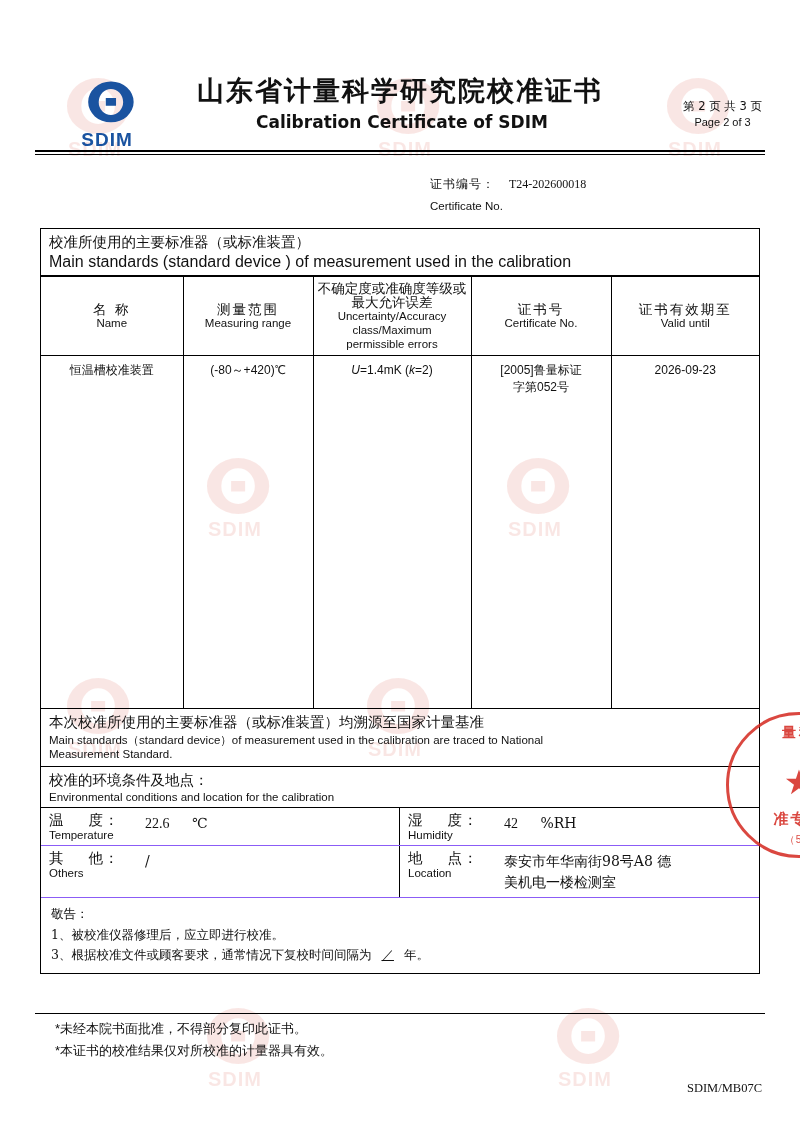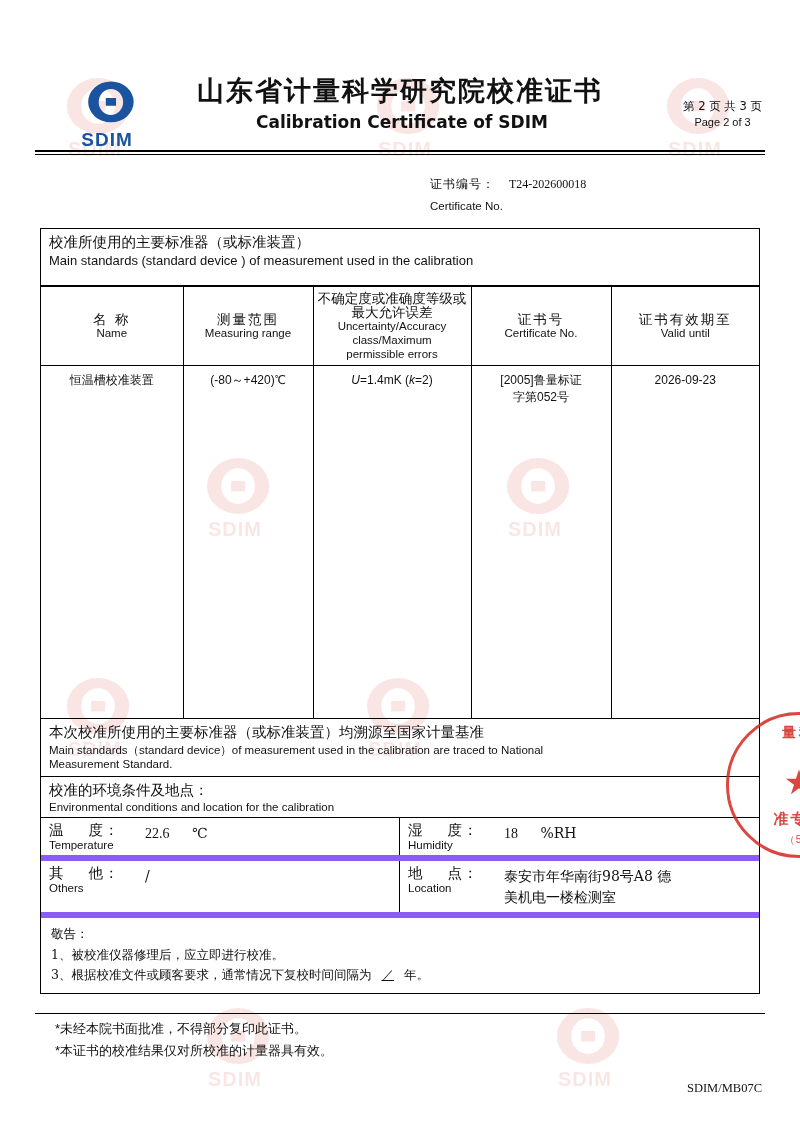--- a/index.html
+++ b/index.html
@@ -153,22 +153,22 @@
     width: 720px;
     border: 1px solid #000;
     box-sizing: border-box;
   }
   .sec-title {
     padding: 4px 8px 1px 8px;
     font-size: 14.5px;
     font-family: "DejaVu Serif", serif;
   }
   .sec-sub {
-    padding: 0 8px 17px 8px;
-    font-size: 13px;
+    padding: 0 8px 4px 8px;
+    font-size: 16px;
     border-bottom: 1px solid #000;
   }
 
   table.std {
     border-collapse: collapse;
     width: 100%;
     table-layout: fixed;
   }
   table.std td, table.std th {
     border: 1px solid #000;
@@ -216,21 +216,21 @@
   }
   .env-en {
     padding: 0 8px 4px 8px;
     font-size: 11.5px;
     border-bottom: 1px solid #000;
   }
 
   
   .env-row {
     display: flex;
-    border-bottom: 6px solid #8b5cf6;
+    border-bottom: 1px solid #8b5cf6;
   }
   .env-cell {
     width: 50%;
     box-sizing: border-box;
     padding: 3px 8px 4px 8px;
     display: flex;
     align-items: flex-start;
   }
   .env-cell.left { border-right: 1px solid #000; }
   .env-lbl {
@@ -486,21 +486,21 @@
         <span class="num">22.6</span>
         <span class="env-unit">℃</span>
       </div>
     </div>
     <div class="env-cell">
       <div class="env-lbl">
         <span class="cn"><span>湿</span><span class="sp"></span><span>度：</span></span>
         <span class="en">Humidity</span>
       </div>
       <div class="env-val">
-        <span class="num">18</span>
+        <span class="num">42</span>
         <span class="env-unit">%RH</span>
       </div>
     </div>
   </div>
 
   <div class="env-row">
     <div class="env-cell left">
       <div class="env-lbl">
         <span class="cn"><span>其</span><span class="sp"></span><span>他：</span></span>
         <span class="en">Others</span>

